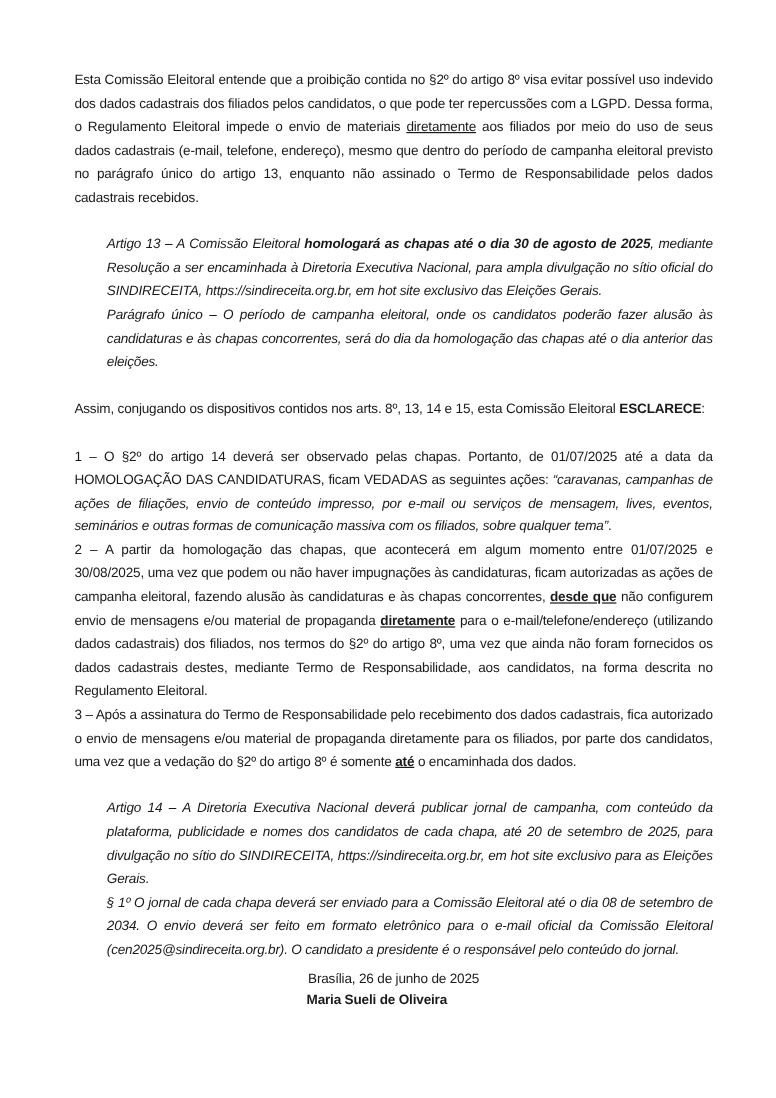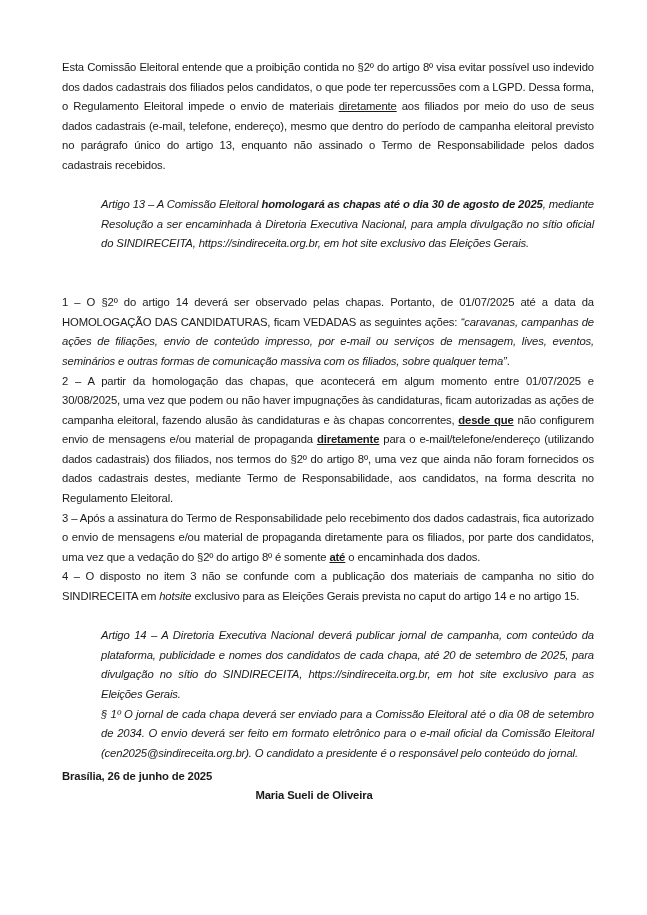--- a/index.html
+++ b/index.html
@@ -4,51 +4,52 @@
   <style>
     html, body { margin: 0; padding: 0; background: #ffffff; }
     body { width: 647px; height: 915px; position: relative; overflow: hidden; }
     .page {
       position: absolute; left: 62px; top: 58px; width: 532px;
       font-family: "Liberation Sans", sans-serif; font-size: 11.3px;
       line-height: 19.6px; color: #1a1a1a; letter-spacing: -0.15px;
     }
     p { margin: 0; text-align: justify; }
     .gap { height: 19.6px; }
-    .quote { margin-left: 39px; font-style: italic; }
+    .quote { margin-left: 27px; font-style: italic; }
     u { }
     b { font-weight: bold; }
-    .date { text-align: left; margin-top: 4px; font-weight: bold; }
+    .date { text-align: center; margin-top: 4px; }
     .sig { text-align: center; width: 200px; margin-left: 152px; line-height: 17px; }
     .sig .name { font-weight: bold; }
   </style>
 </head>
 <body>
 
 <div class="page">
   <p><span>Esta Comissão Eleitoral entende que a proibição contida no §2º do artigo 8º visa evitar possível uso indevido dos dados cadastrais dos filiados pelos candidatos, o que pode ter repercussões com a LGPD. Dessa forma, o Regulamento Eleitoral impede o envio de materiais </span><u>diretamente</u><span> aos filiados por meio do uso de seus dados cadastrais (e-mail, telefone, endereço), mesmo que dentro do período de campanha eleitoral previsto no parágrafo único do artigo 13, enquanto não assinado o Termo de Responsabilidade pelos dados cadastrais recebidos.</span></p>
 
   <div class="gap"></div>
 
   <div class="quote">
     <p><span>Artigo 13 – A Comissão Eleitoral </span><b>homologará as chapas até o dia 30 de agosto de 2025</b><span>, mediante Resolução a ser encaminhada à Diretoria Executiva Nacional, para ampla divulgação no sítio oficial do SINDIRECEITA, https://sindireceita.org.br, em hot site exclusivo das Eleições Gerais.</span></p>
+    <p>Parágrafo único – O período de campanha eleitoral, onde os candidatos poderão fazer alusão às candidaturas e às chapas concorrentes, será do dia da homologação das chapas até o dia anterior das eleições.</p>
   </div>
 
   <div class="gap"></div>
 
+  <p><span>Assim, conjugando os dispositivos contidos nos arts. 8º, 13, 14 e 15, esta Comissão Eleitoral </span><b>ESCLARECE</b><span>:</span></p>
 
   <div class="gap"></div>
 
   <p><span>1 – O §2º do artigo 14 deverá ser observado pelas chapas. Portanto, de 01/07/2025 até a data da HOMOLOGAÇÃO DAS CANDIDATURAS, ficam VEDADAS as seguintes ações: </span><i>“caravanas, campanhas de ações de filiações, envio de conteúdo impresso, por e-mail ou serviços de mensagem, lives, eventos, seminários e outras formas de comunicação massiva com os filiados, sobre qualquer tema”</i><span>.</span></p>
 
   <p><span>2 – A partir da homologação das chapas, que acontecerá em algum momento entre 01/07/2025 e 30/08/2025, uma vez que podem ou não haver impugnações às candidaturas, ficam autorizadas as ações de campanha eleitoral, fazendo alusão às candidaturas e às chapas concorrentes, </span><b><u>desde que</u></b><span> não configurem envio de mensagens e/ou material de propaganda </span><b><u>diretamente</u></b><span> para o e-mail/telefone/endereço (utilizando dados cadastrais) dos filiados, nos termos do §2º do artigo 8º, uma vez que ainda não foram fornecidos os dados cadastrais destes, mediante Termo de Responsabilidade, aos candidatos, na forma descrita no Regulamento Eleitoral.</span></p>
 
   <p><span>3 – Após a assinatura do Termo de Responsabilidade pelo recebimento dos dados cadastrais, fica autorizado o envio de mensagens e/ou material de propaganda diretamente para os filiados, por parte dos candidatos, uma vez que a vedação do §2º do artigo 8º é somente </span><b><u>até</u></b><span> o encaminhada dos dados.</span></p>
 
-  <p><span>4 – O disposto no item 3 não se confunde com a publicação dos materiais de campanha no sitio do SINDIRECEITA em </span><i>hotsite</i><span> exclusivo para as Eleições Gerais prevista no caput do artigo 14 e no artigo 15.</span></p>
 
   <div class="gap"></div>
 
   <div class="quote">
     <p>Artigo 14 – A Diretoria Executiva Nacional deverá publicar jornal de campanha, com conteúdo da plataforma, publicidade e nomes dos candidatos de cada chapa, até 20 de setembro de 2025, para divulgação no sítio do SINDIRECEITA, https://sindireceita.org.br, em hot site exclusivo para as Eleições Gerais.</p>
     <p> § 1º O jornal de cada chapa deverá ser enviado para a Comissão Eleitoral até o dia 08 de  setembro de 2034. O envio deverá ser feito em formato eletrônico para o e-mail oficial da Comissão Eleitoral (cen2025@sindireceita.org.br). O candidato a presidente é o responsável pelo conteúdo do jornal.</p>
   </div>
 
   <p class="date">Brasília, 26 de junho de 2025</p>
 

